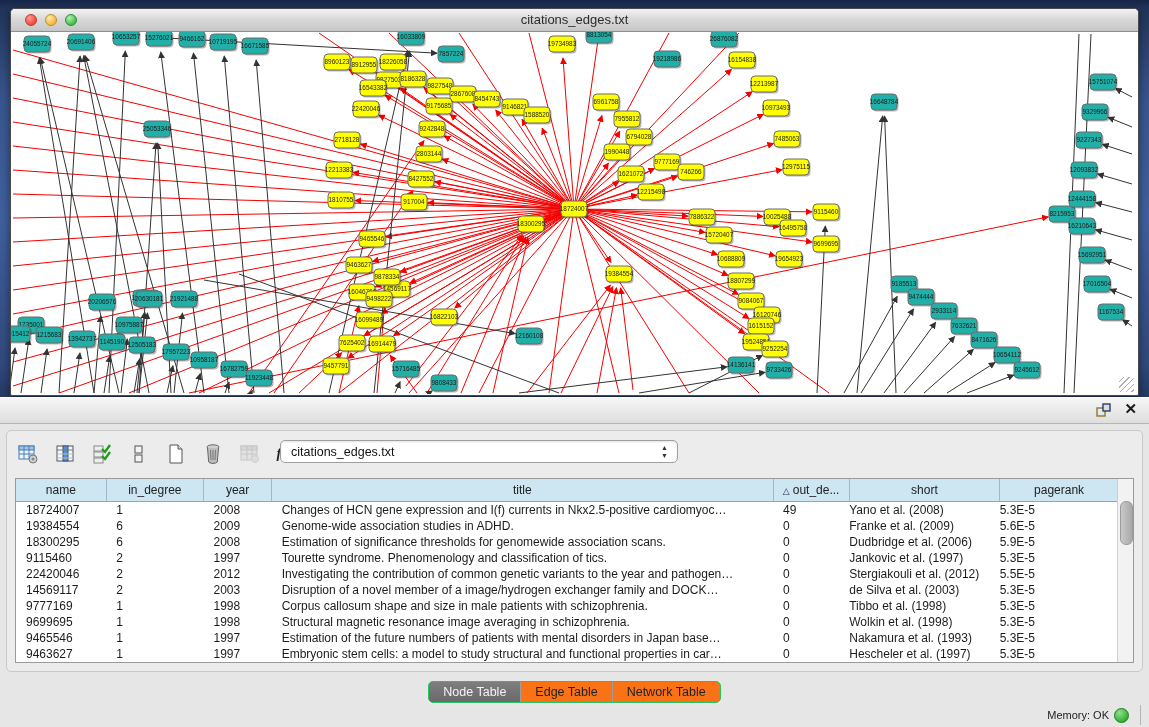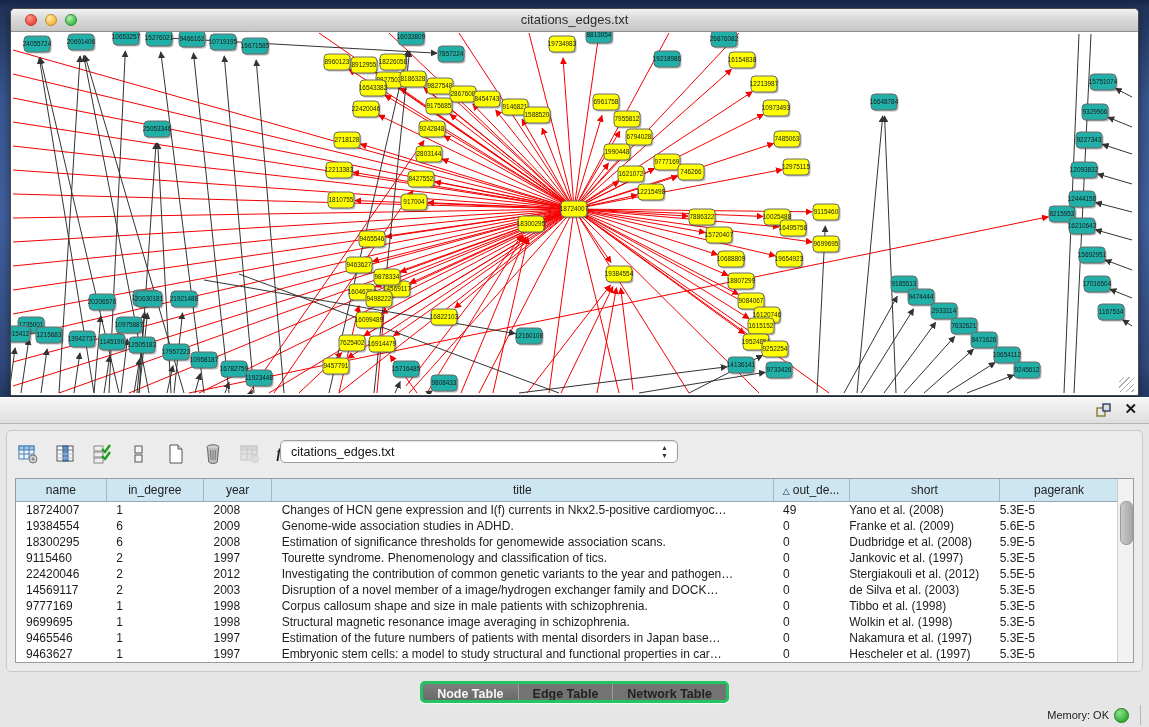--- a/index.html
+++ b/index.html
@@ -52,22 +52,22 @@
   th:last-child{border-right:none;}
   td{height:16px;font-size:12px;color:#1c1c1c;white-space:nowrap;overflow:hidden;padding:0 0 0 10px;}
   td.c{text-align:left;padding:0;}
   .sort-glyph{font-size:9px;margin-right:3px;color:#234;}
   #tbl-scrollbar{position:absolute;right:0;top:0;bottom:0;width:15px;background:#f2f2f2;border-left:1px solid #cfcfcf;}
   #tbl-thumb{position:absolute;left:2px;top:22px;width:11px;height:42px;border-radius:6px;
     background:linear-gradient(90deg,#c9c9c9,#a8a8a8);border:1px solid #9b9b9b;}
 
   
   #tab-bar{position:absolute;left:0;right:0;bottom:24px;height:22px;display:flex;justify-content:center;}
-  #tab-group{display:inline-flex;border:3px solid #22c55e;border-radius:5px;overflow:hidden;
-    background:#737373;box-shadow:0 1px 1px rgba(255,255,255,.8);font-weight:bold;}
+  #tab-group{display:inline-flex;border:1px solid #22c55e;border-radius:5px;overflow:hidden;
+    background:#f97316;box-shadow:0 1px 1px rgba(255,255,255,.8);}
   .tab{padding:2px 14px;font-size:12.5px;color:#222;line-height:17px;cursor:pointer;border-right:1px solid #9d9d9d;}
   .tab:last-child{border-right:none;}
   .tab.selected{background:linear-gradient(180deg,#7e7e7e,#6a6a6a);color:#f4f4f4;}
 
   
   #status-bar{position:absolute;left:1px;right:0;bottom:0;height:24px;}
   #memory-label{position:absolute;right:40px;top:6px;font-size:11px;color:#222;}
   #memory-dot{position:absolute;right:20px;top:5px;width:13px;height:13px;border-radius:50%;
     background:radial-gradient(circle at 35% 30%,#8fe08f,#2fae2f 75%);border:1px solid #1d7a1d;}
   #status-divider{position:absolute;right:8px;top:2px;bottom:2px;width:1px;background:#b5b5b5;}
@@ -961,21 +961,21 @@
                 <td>0</td>
                 <td class="c">Franke et al. (2009)</td>
                 <td class="c">5.6E-5</td>
               </tr>
               <tr>
                 <td>18300295</td>
                 <td>6</td>
                 <td>2008</td>
                 <td>Estimation of significance thresholds for genomewide association scans.</td>
                 <td>0</td>
-                <td class="c">Dudbridge et al. (2008)</td>
+                <td class="c">Dudbridge et al. (2006)</td>
                 <td class="c">5.9E-5</td>
               </tr>
               <tr>
                 <td>9115460</td>
                 <td>2</td>
                 <td>1997</td>
                 <td>Tourette syndrome. Phenomenology and classification of tics.</td>
                 <td>0</td>
                 <td class="c">Jankovic et al. (1997)</td>
                 <td class="c">5.3E-5</td>
@@ -1015,21 +1015,21 @@
                 <td>0</td>
                 <td class="c">Wolkin et al. (1998)</td>
                 <td class="c">5.3E-5</td>
               </tr>
               <tr>
                 <td>9465546</td>
                 <td>1</td>
                 <td>1997</td>
                 <td>Estimation of the future numbers of patients with mental disorders in Japan base…</td>
                 <td>0</td>
-                <td class="c">Nakamura et al. (1997)</td>
+                <td class="c">Nakamura et al. (1993)</td>
                 <td class="c">5.3E-5</td>
               </tr>
               <tr>
                 <td>9463627</td>
                 <td>1</td>
                 <td>1997</td>
                 <td>Embryonic stem cells: a model to study structural and functional properties in car…</td>
                 <td>0</td>
                 <td class="c">Hescheler et al. (1997)</td>
                 <td class="c">5.3E-5</td>

